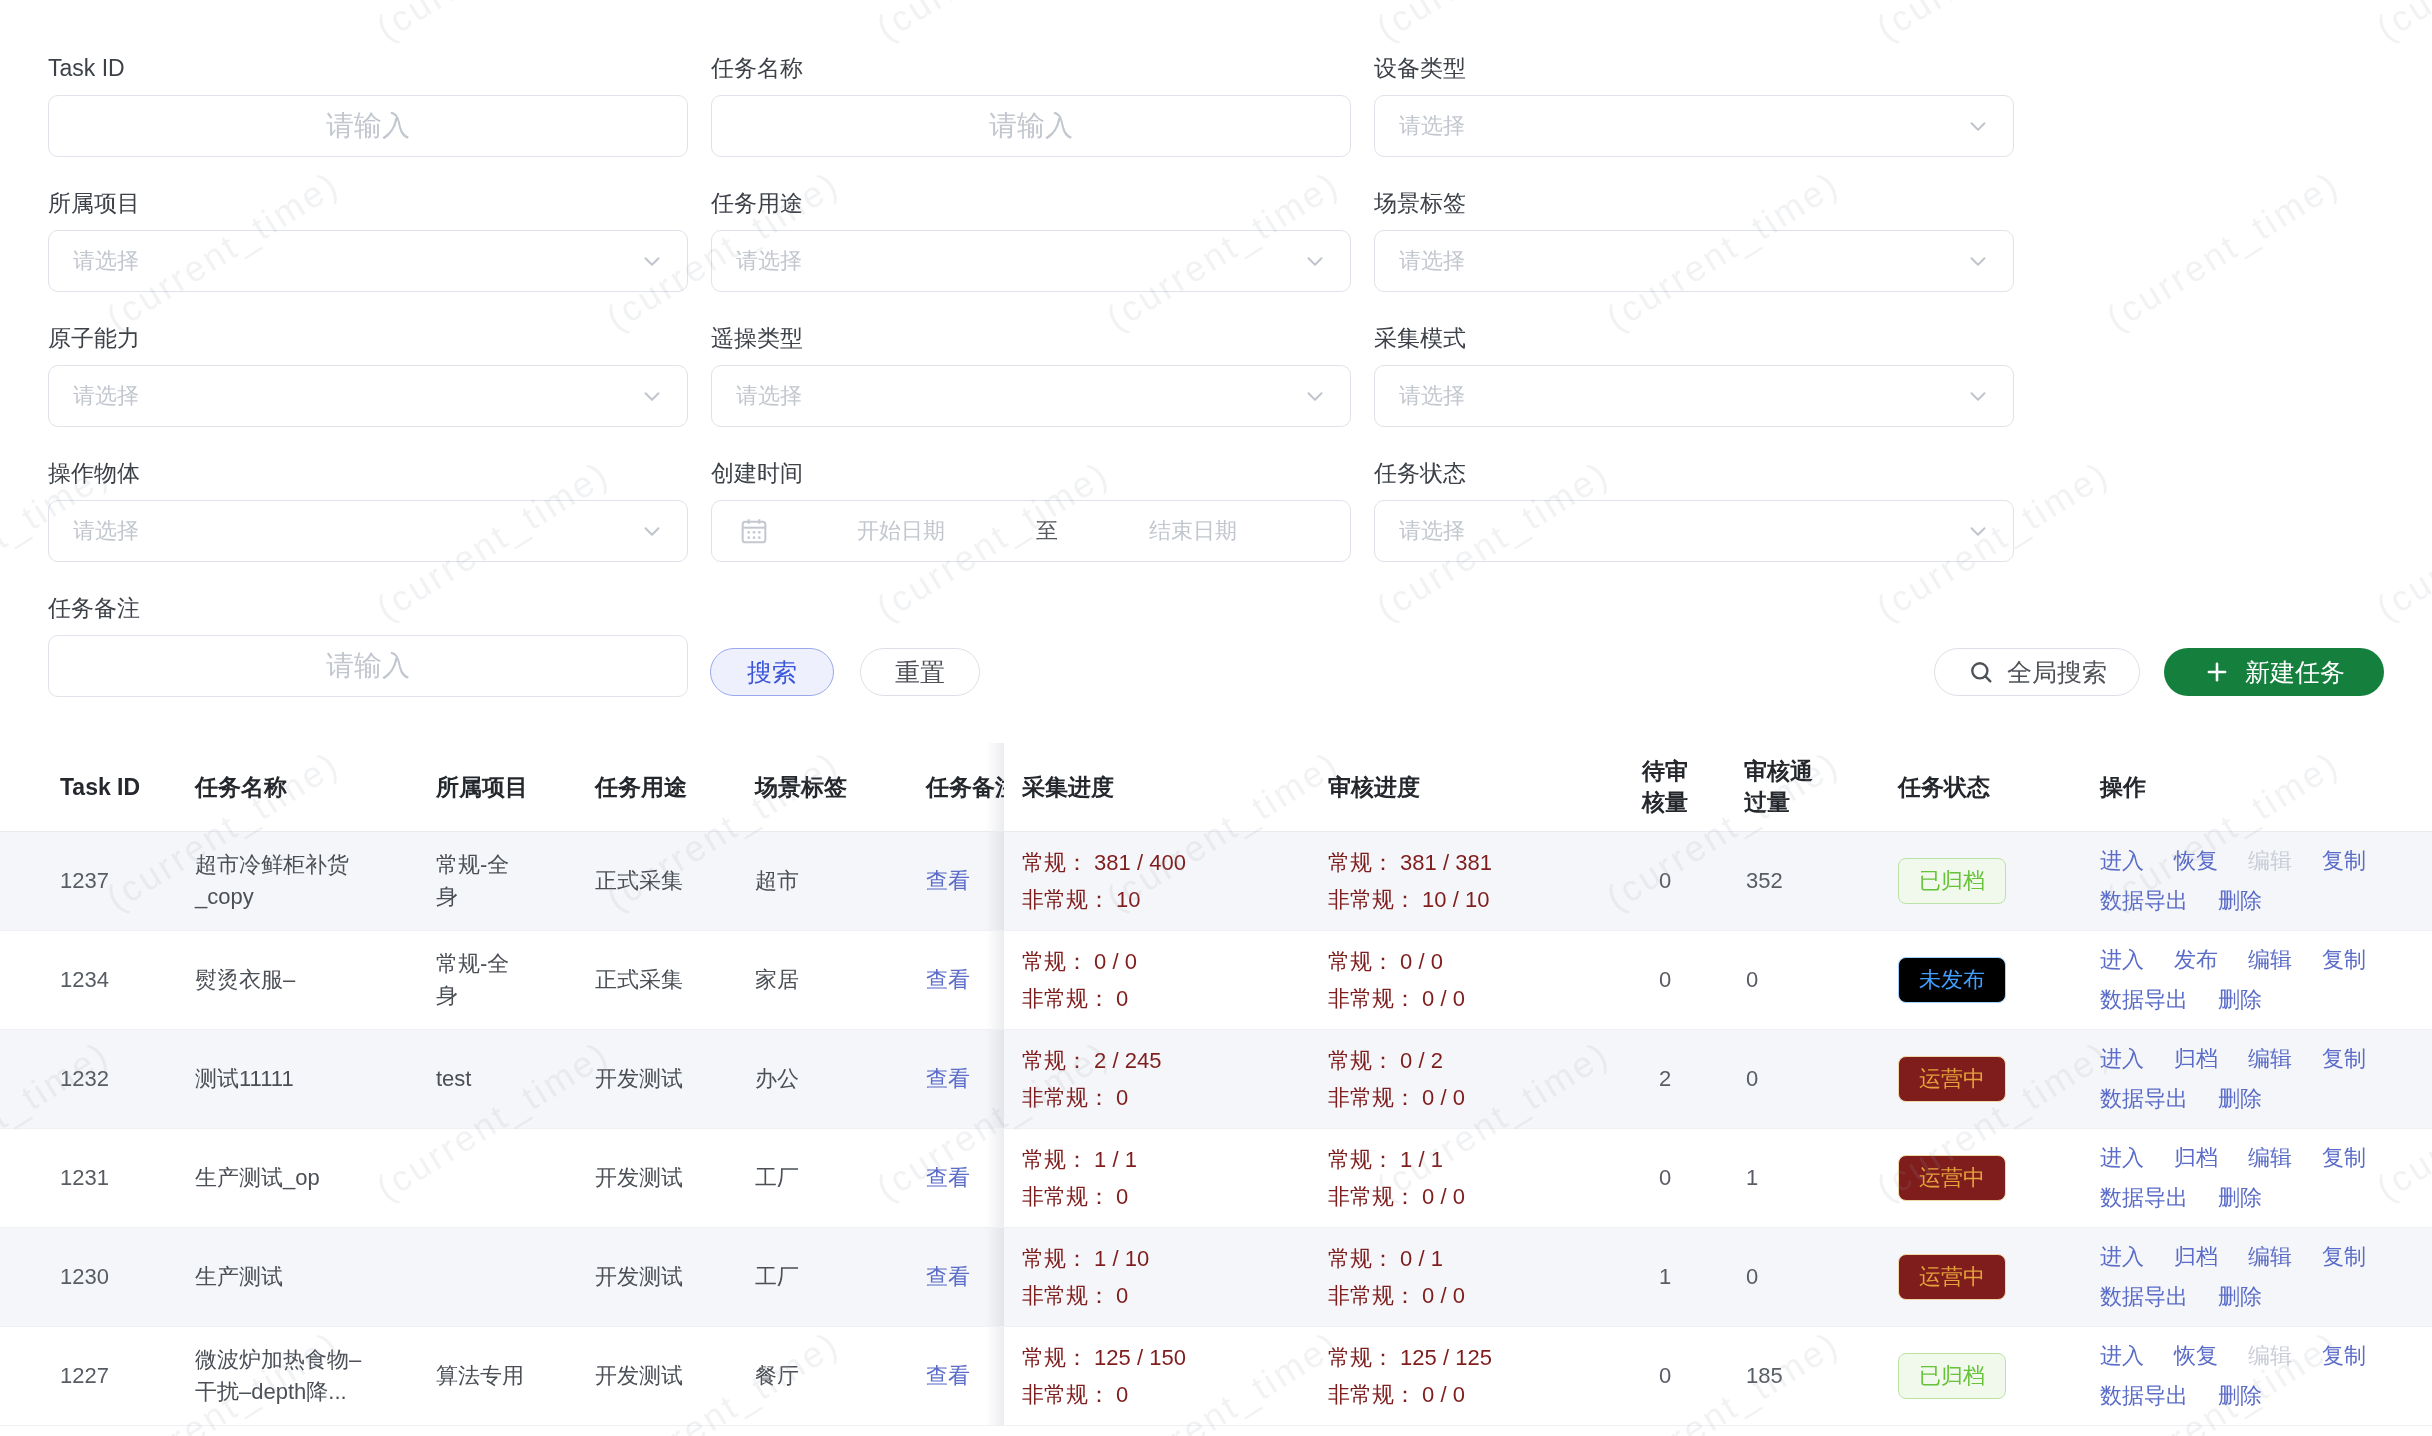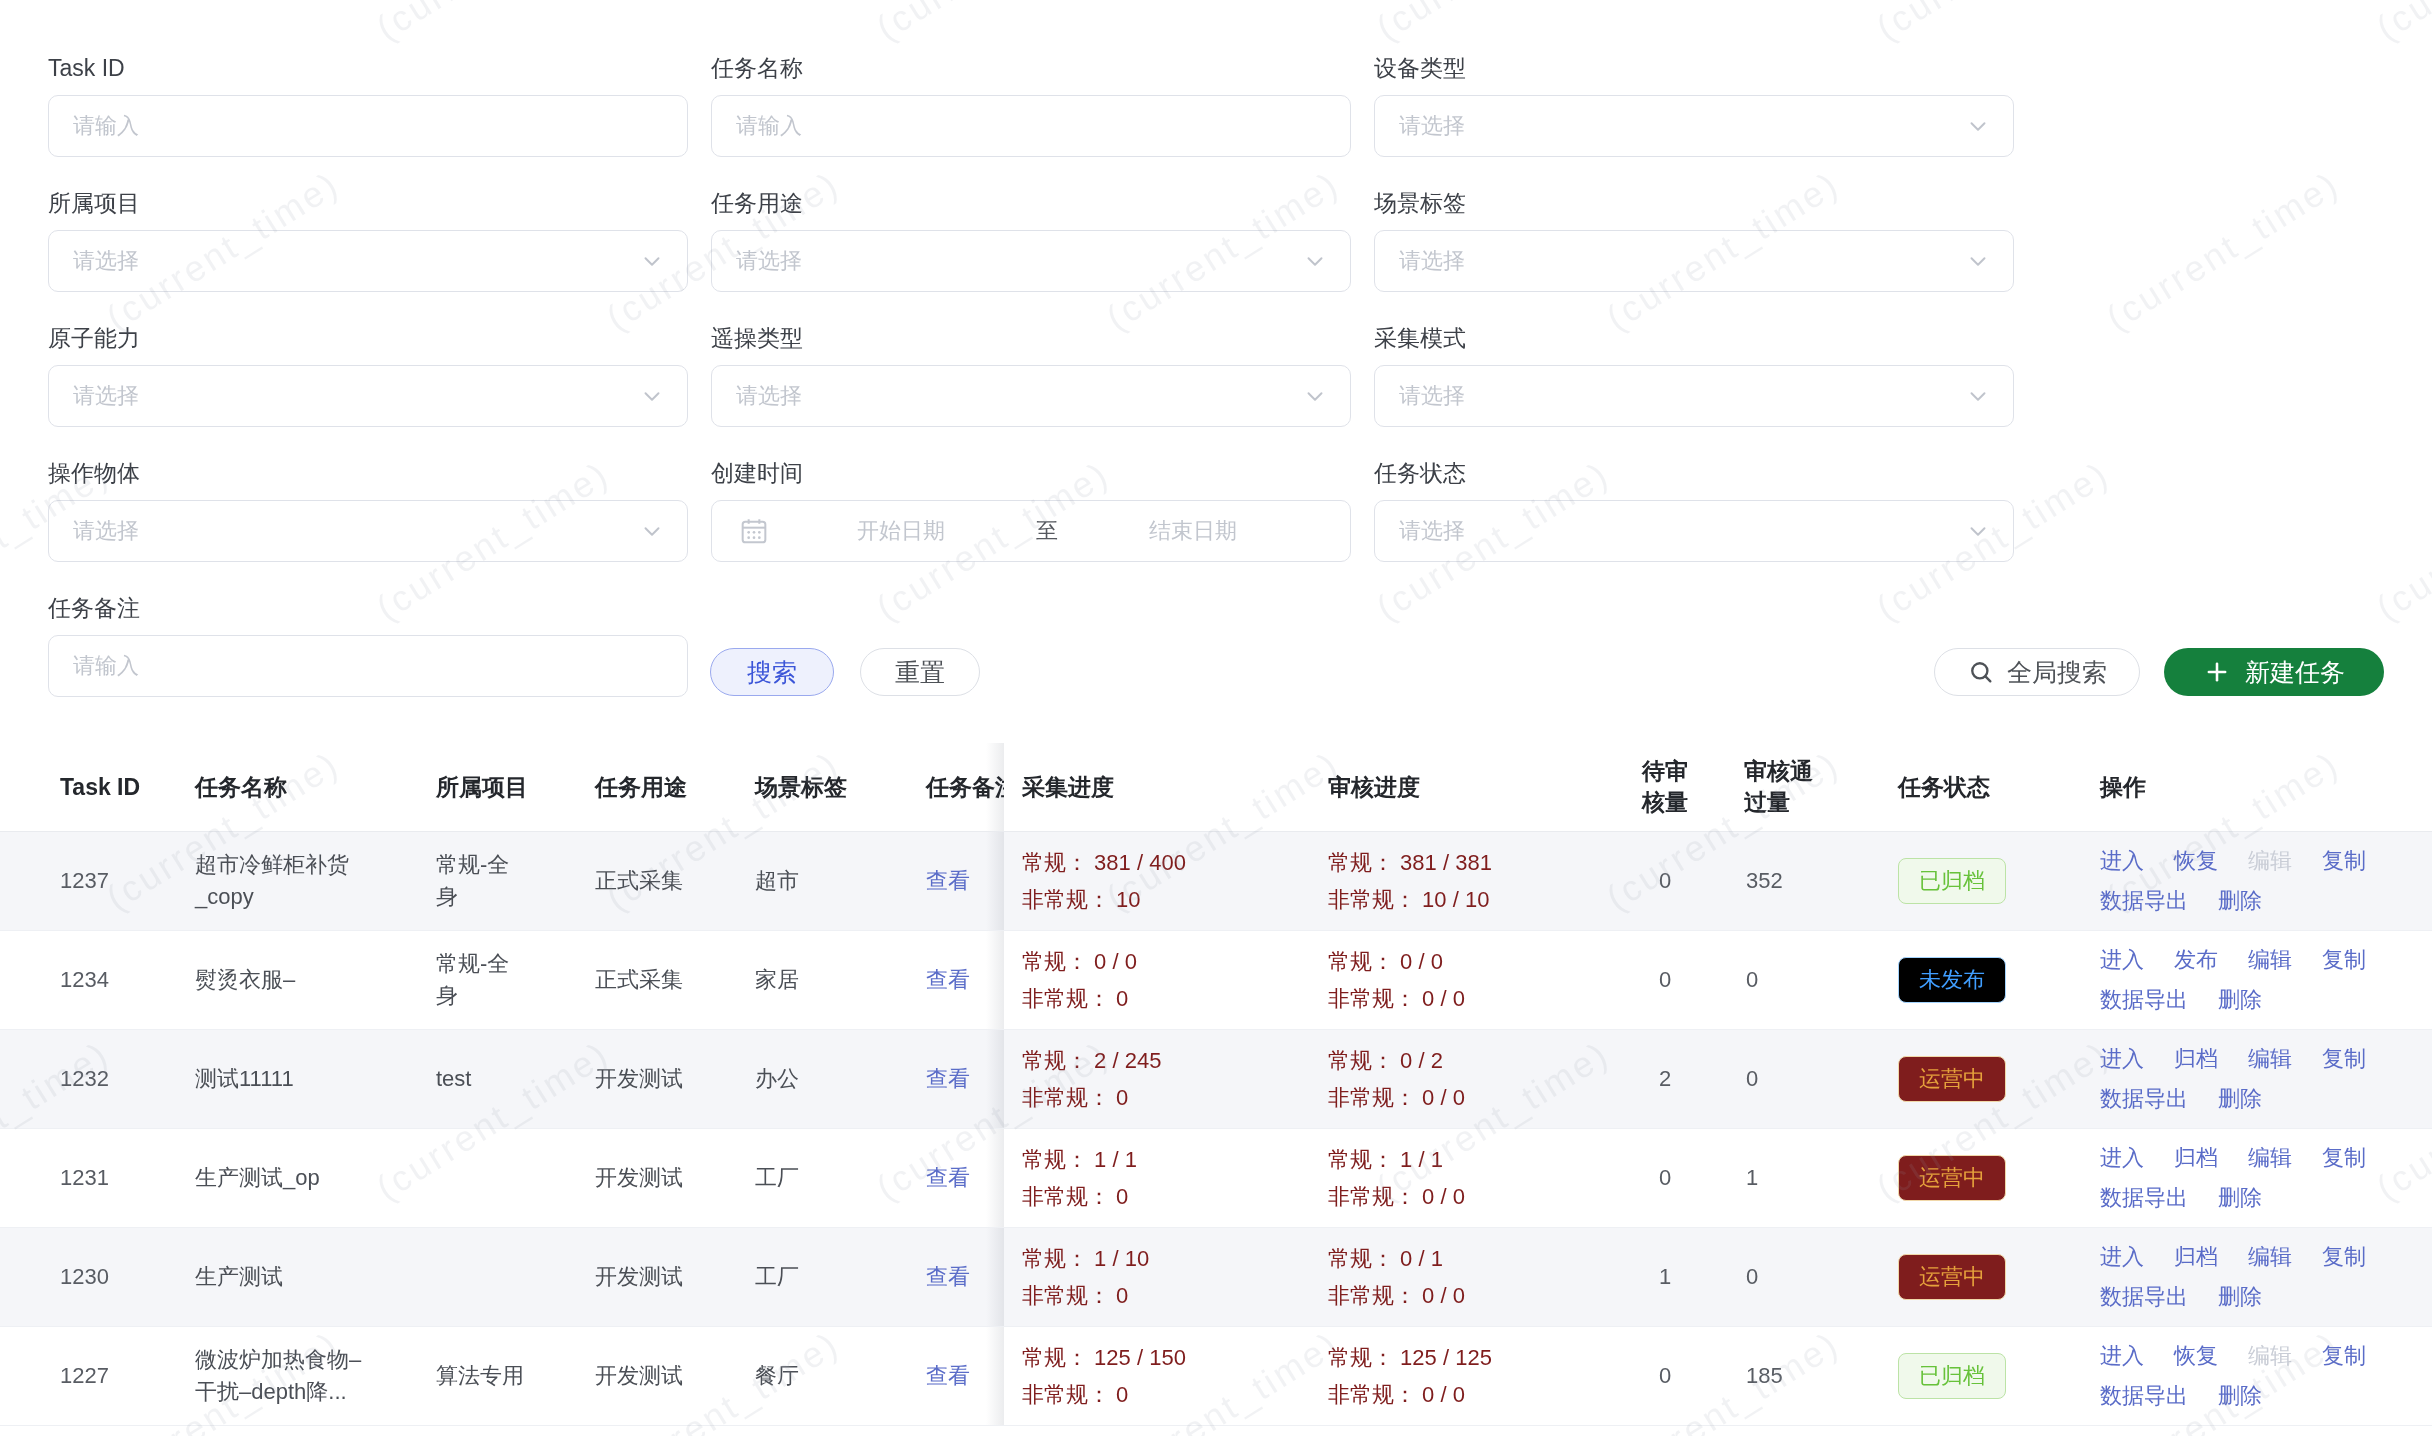--- a/index.html
+++ b/index.html
@@ -8,22 +8,22 @@
        -webkit-font-smoothing:antialiased;}
   .page{width:2432px;height:1436px;position:relative;}
 
   
   .filters{padding:56px 48px 0 48px;}
   .filter-grid{display:grid;grid-template-columns:repeat(3,640px);column-gap:23px;row-gap:34px;}
   .field{width:640px;}
   .f-label{font-size:23px;color:#3d4148;line-height:24px;margin-bottom:15px;}
   .control{height:62px;box-sizing:border-box;border:1px solid #dfe2e9;border-radius:10px;
            background:#fff;display:flex;align-items:center;}
-  .control input{border:none;outline:none;background:transparent;font-size:22px;
-           padding:0 24px;width:100%;color:#333;font-family:inherit;}
+  .control input{border:none;outline:none;background:transparent;font-size:28px;
+           padding:0 24px;width:100%;color:#333;font-family:inherit;text-align:center;}
   .control input::placeholder{color:#c2c6ce;}
   .sel{justify-content:space-between;padding:0 22px 0 24px;cursor:pointer;}
   .ph{color:#c2c6ce;font-size:22px;}
   .chev{display:flex;align-items:center;}
   .daterange{padding:0 26px;cursor:pointer;}
   .dr-ph{flex:1;text-align:center;color:#c2c6ce;font-size:22px;}
   .dr-sep{color:#55585e;font-size:22px;padding:0 4px;}
 
   
   .actions-row{display:flex;align-items:flex-end;margin-top:34px;}

